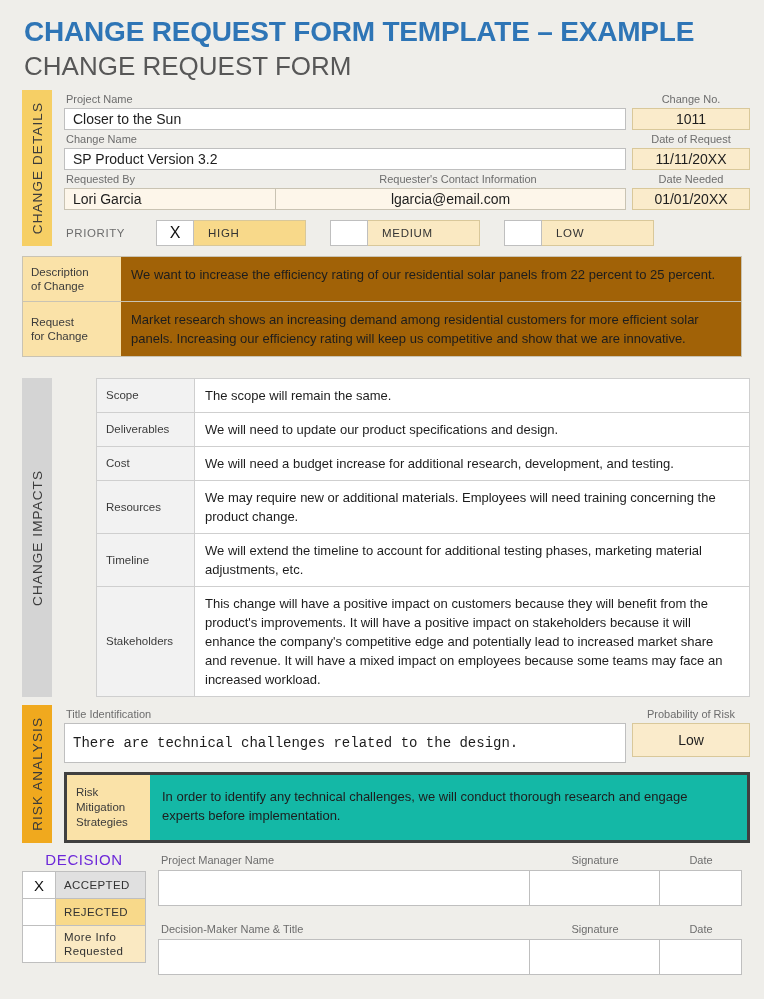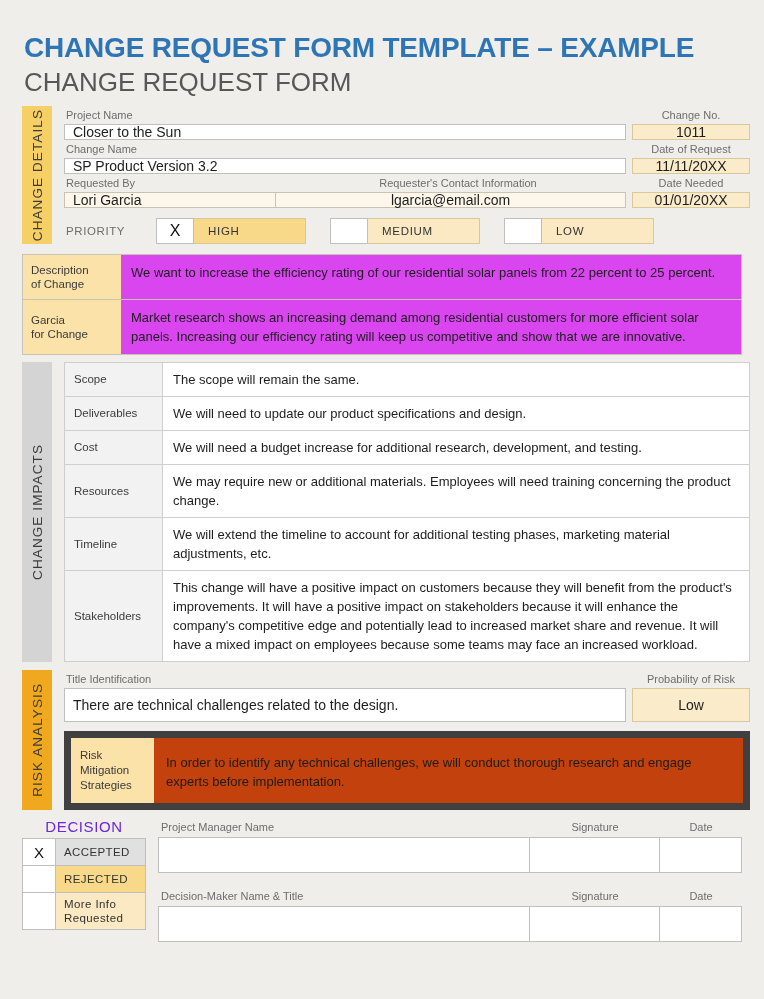--- a/index.html
+++ b/index.html
@@ -14,21 +14,21 @@
     color: #262626;
     overflow: hidden;
     position: relative;
   }
   .page {
     position: relative;
     width: 764px;
     height: 999px;
     background: #EFEEEA;
     box-sizing: border-box;
-    padding: 16px 14px;
+    padding: 0 14px;
   }
 
   
   .title-main {
     font-size: 28px;
     font-weight: bold;
     color: #2E75B6;
     letter-spacing: -0.2px;
     padding: 16px 0 2px 10px;
     line-height: 1.15;
@@ -78,21 +78,21 @@
     font-size: 11px;
     color: #6d6d6d;
     line-height: 15px;
     padding: 2px 0 1px 2px;
   }
   .flabel.center { text-align: center; padding-left: 0; }
 
   .fbox {
     border: 1px solid #C9C3B3;
     background: #FDF6EA;
-    height: 16px;
+    height: 22px;
     display: flex;
     align-items: center;
     padding: 0 8px;
     font-size: 14px;
     color: #1d1d1d;
     box-sizing: border-box;
   }
   .fbox.white { background: #FFFFFF; border-color: #BFBFBF; }
   .fbox.cream { background: #FAEBCB; border-color: #D9C89A; }
   .fbox.center { justify-content: center; }
@@ -144,22 +144,22 @@
     letter-spacing: 0.7px;
     color: #333;
     box-sizing: border-box;
   }
   .pri-name.hi  { background: #F8D98A; }
   .pri-name.lo  { background: #FAE9C2; }
 
   
   .desc-table {
     border: 1px solid #C9C3B3;
-    background: #d946ef;
-    margin: 10px 8px 7px 8px;
+    background: #a16207;
+    margin: 10px 8px 21px 8px;
   }
   .desc-row { display: flex; align-items: stretch; }
   .desc-row + .desc-row { border-top: 1px solid #C9C3B3; }
   .desc-key {
     flex: 0 0 90px;
     background: #FAE2A8;
     padding: 8px 0 8px 8px;
     font-size: 11.5px;
     line-height: 14px;
     color: #3b3b3b;
@@ -172,20 +172,21 @@
     font-size: 13px;
     line-height: 19px;
     color: #1d1d1d;
   }
 
   
   .imp-table {
     border: 1px solid #CFCFCF;
     background: #fff;
     border-bottom: none;
+    margin-left: 32px;
   }
   .imp-row { display: flex; align-items: stretch; border-bottom: 1px solid #CFCFCF; }
   .imp-key {
     flex: 0 0 88px;
     background: #F2F2F2;
     border-right: 1px solid #CFCFCF;
     padding: 7px 0 7px 9px;
     font-size: 11.5px;
     line-height: 15px;
     color: #3b3b3b;
@@ -196,23 +197,23 @@
     flex: 1 1 auto;
     padding: 7px 14px 7px 10px;
     font-size: 13px;
     line-height: 19px;
     color: #1d1d1d;
   }
 
   
   .risk-mit {
     display: flex;
-    align-items: flex-end;
-    border: 7px solid #404040;
-    background: #c2410c;
+    align-items: flex-start;
+    border: 3px solid #404040;
+    background: #14b8a6;
     margin-top: 9px;
     min-height: 62px;
   }
   .risk-mit-key {
     flex: 0 0 74px;
     background: #FAE2A8;
     padding: 10px 0 10px 9px;
     font-size: 11.5px;
     line-height: 15px;
     color: #3b3b3b;
@@ -374,21 +375,21 @@
         <div>
           <div>Description</div>
           <div>of Change</div>
         </div>
       </div>
       <div class="desc-val">We want to increase the efficiency rating of our residential solar panels from 22 percent to 25 percent.</div>
     </div>
     <div class="desc-row">
       <div class="desc-key">
         <div>
-          <div>Garcia</div>
+          <div>Request</div>
           <div>for Change</div>
         </div>
       </div>
       <div class="desc-val">Market research shows an increasing demand among residential customers for more efficient solar panels. Increasing our efficiency rating will keep us competitive and show that we are innovative.</div>
     </div>
   </div>
 
   <div class="section">
     <div class="sidebar grey">
       <span>CHANGE IMPACTS</span>
@@ -427,21 +428,21 @@
 
   <div class="section">
     <div class="sidebar orange">
       <span>RISK ANALYSIS</span>
     </div>
     <div class="section-body">
 
       <div class="row2">
         <div class="col-left">
           <div class="flabel">Title Identification</div>
-          <div class="fbox white" style="height:34px;">There are technical challenges related to the design.</div>
+          <div class="fbox white" style="height:40px;font-family:Liberation Mono, monospace;">There are technical challenges related to the design.</div>
         </div>
         <div class="col-right">
           <div class="flabel center">Probability of Risk</div>
           <div class="fbox cream center" style="height:34px;">Low</div>
         </div>
       </div>
 
       <div class="risk-mit">
         <div class="risk-mit-key">
           <div>

